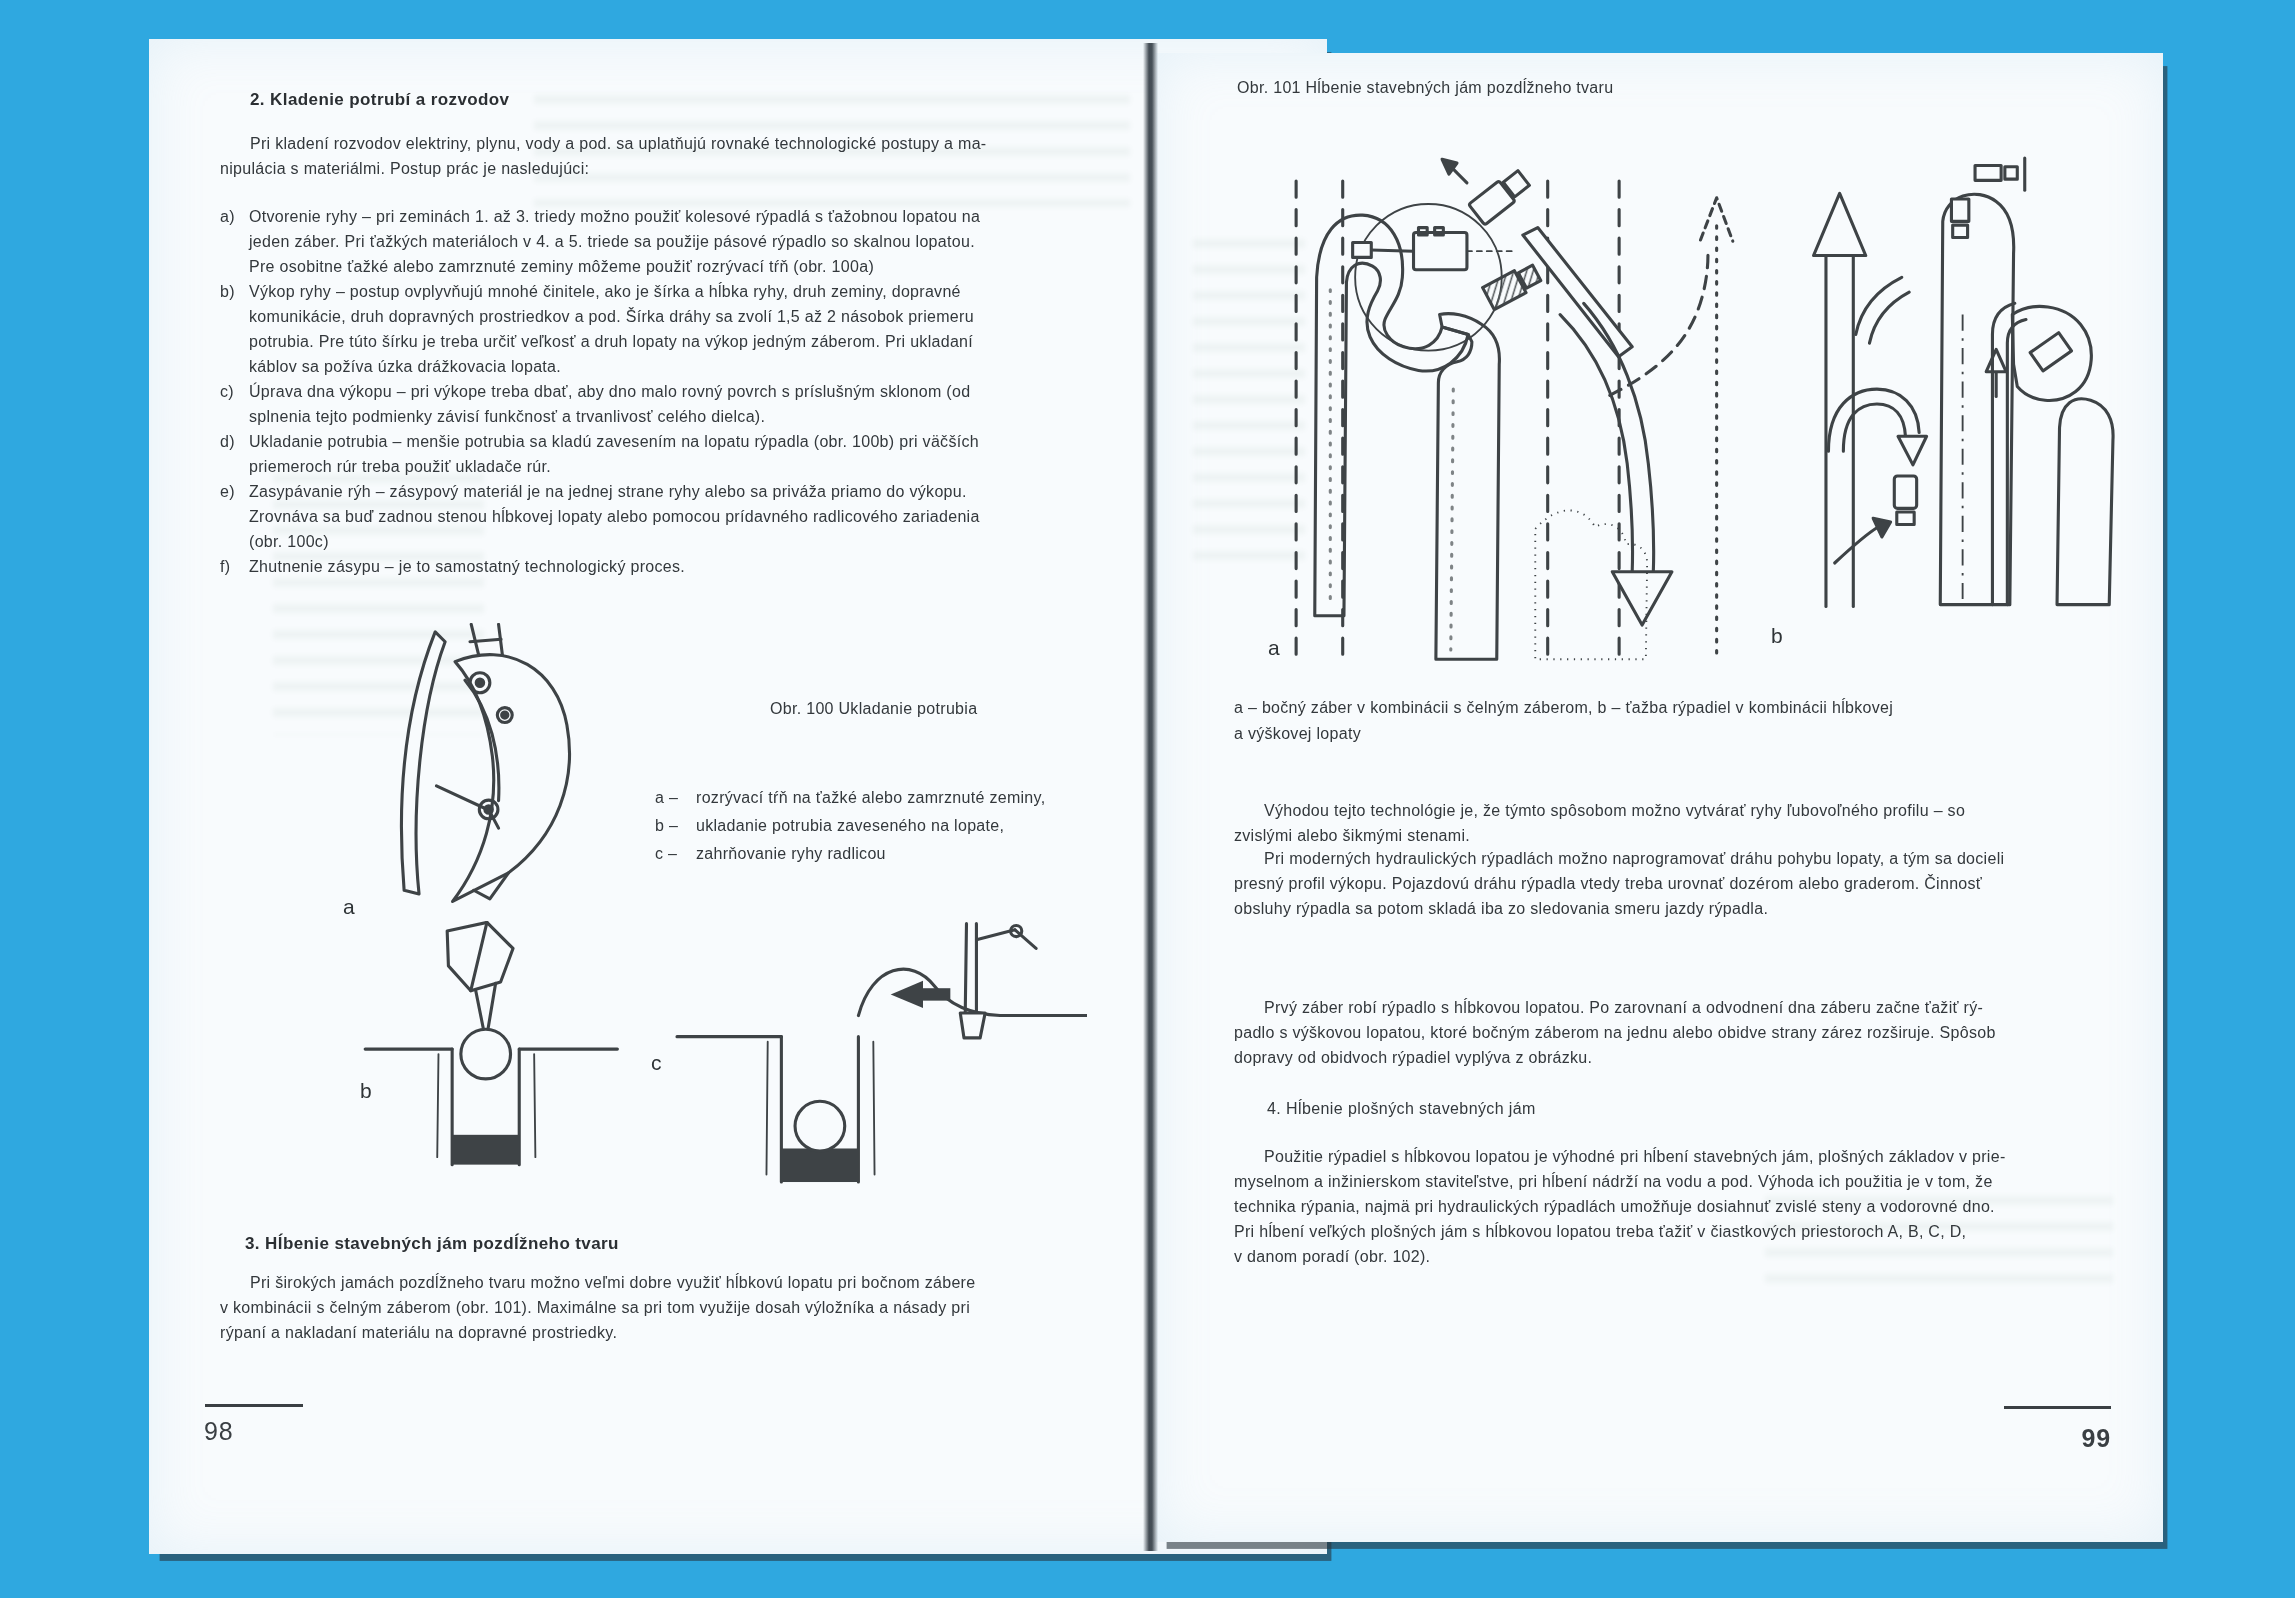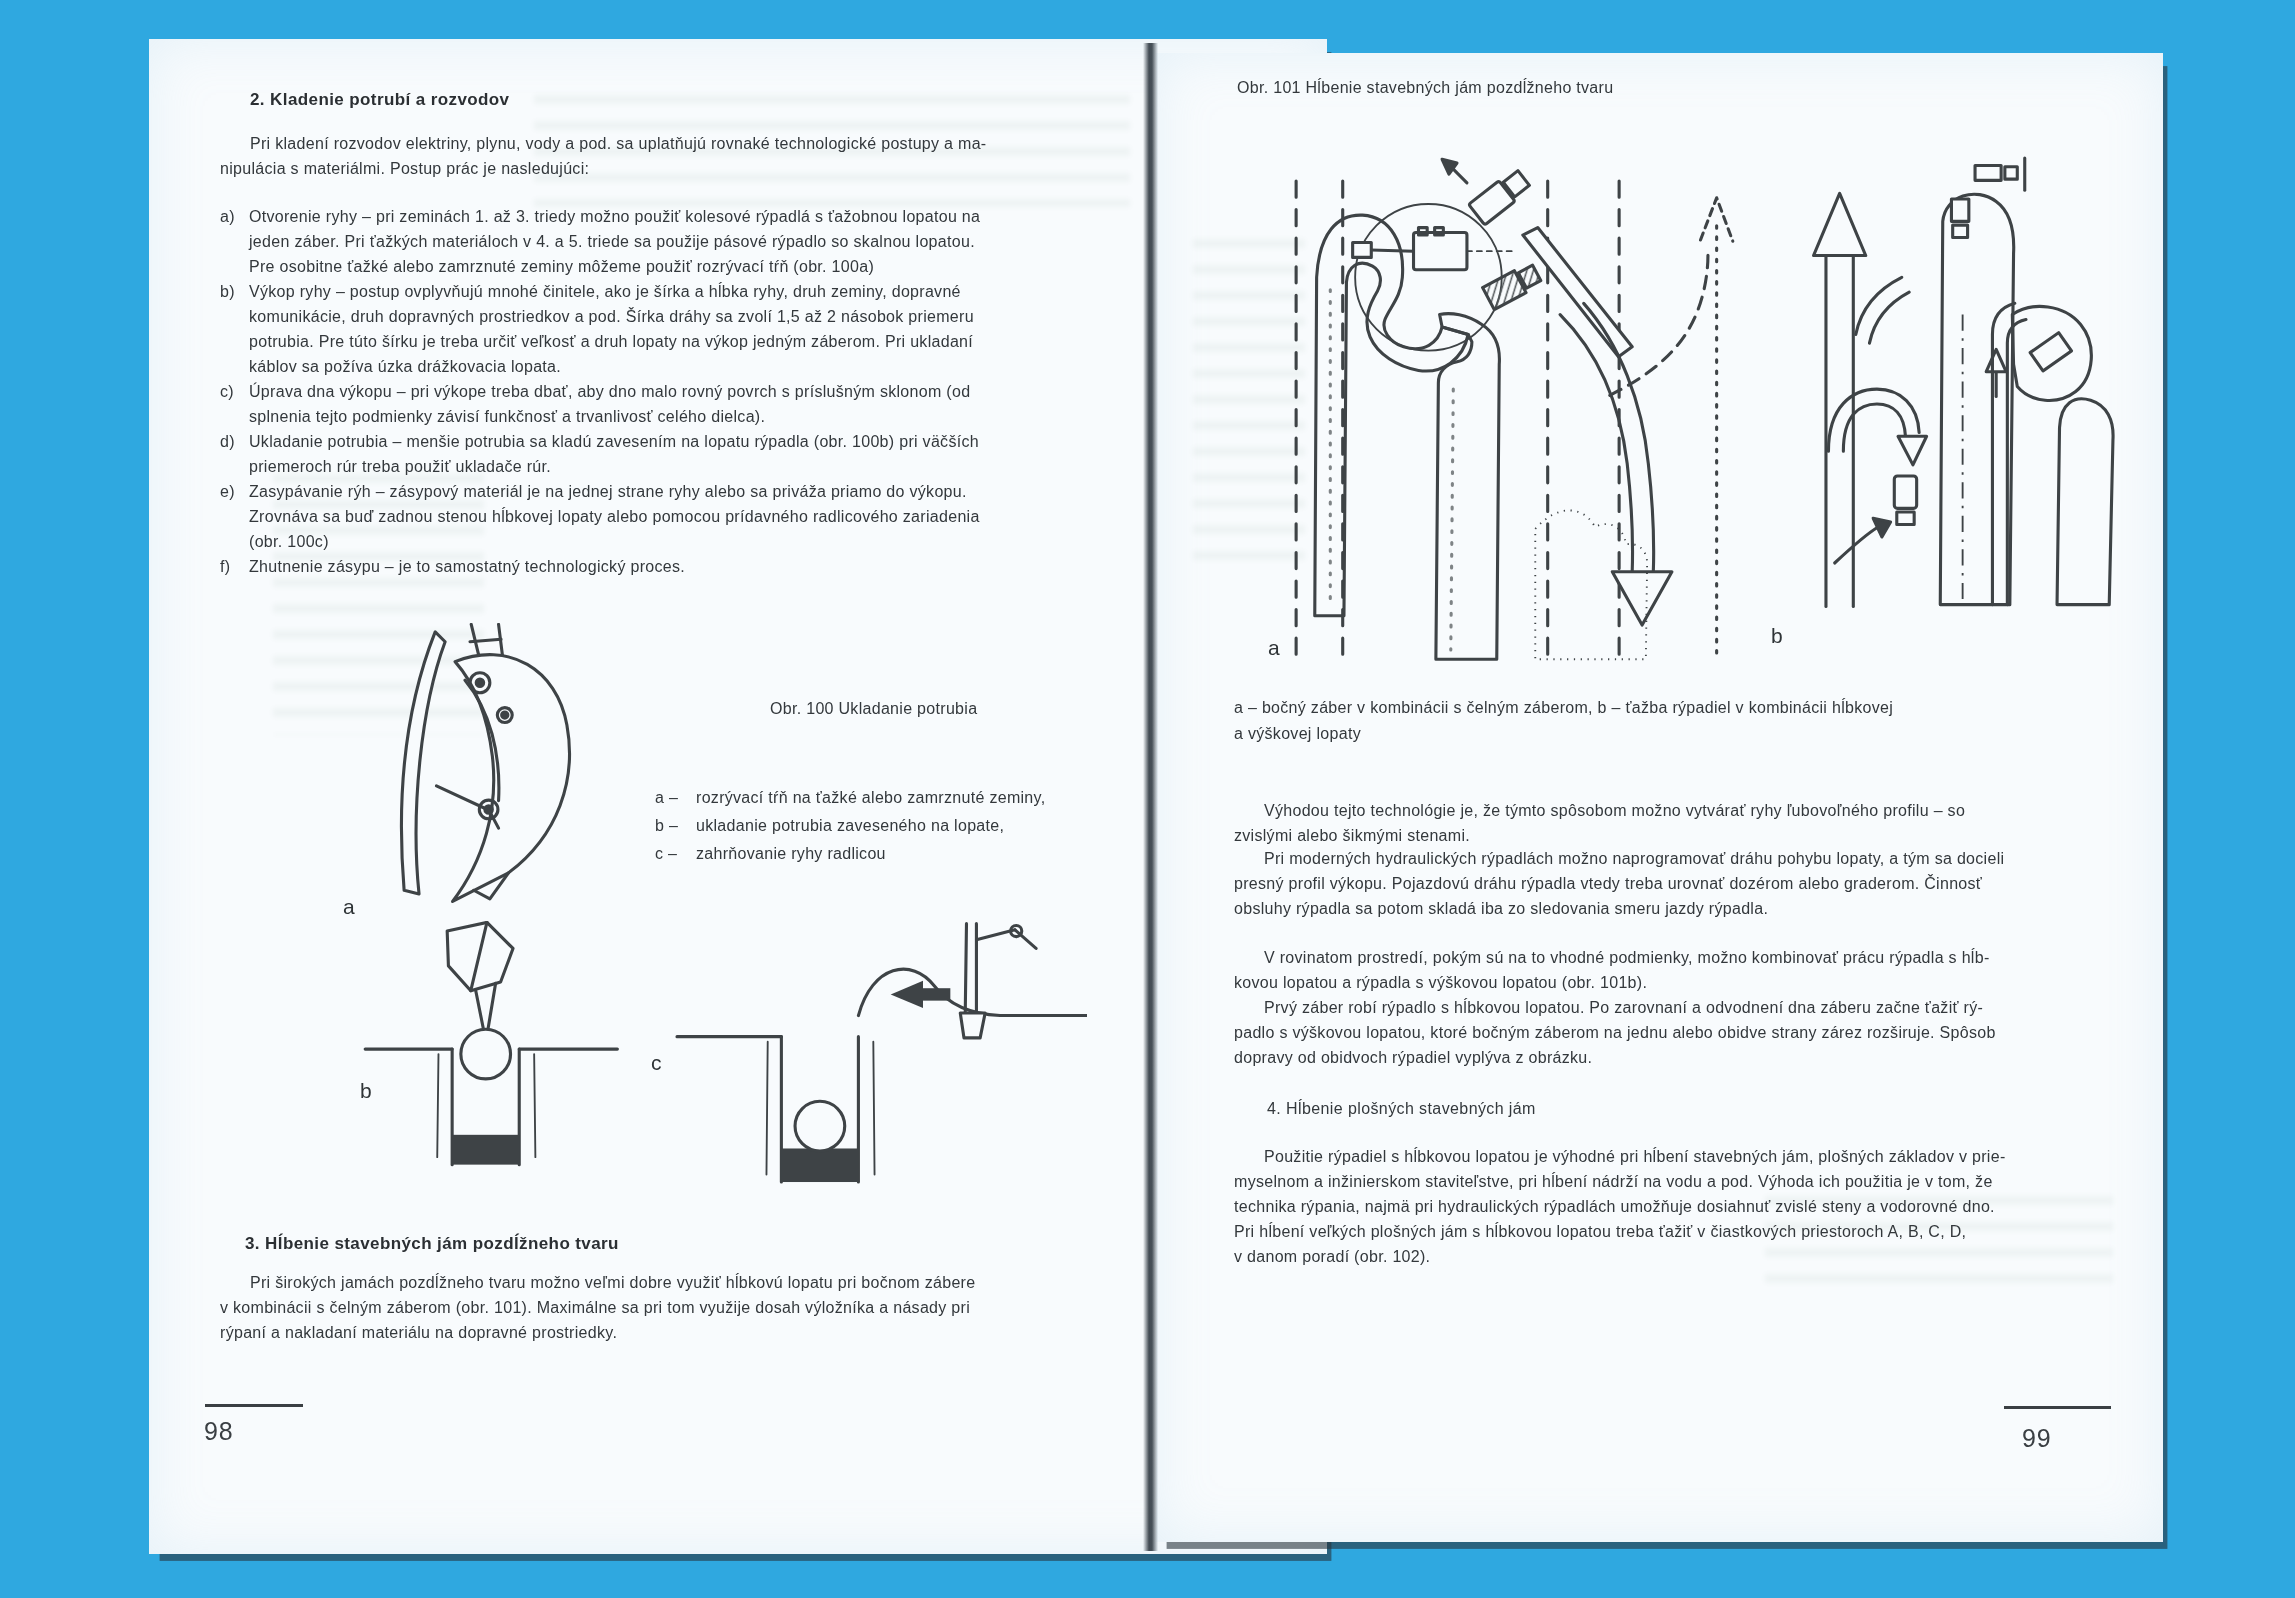--- a/index.html
+++ b/index.html
@@ -290,33 +290,31 @@
     <div class="figlabel" style="left:615px;top:571px;">b</div>
 
     <div class="txt" style="left:78px;top:642px;line-height:26px;">a – bočný záber v kombinácii s čelným záberom, b – ťažba rýpadiel v kombinácii hĺbkovej
 a výškovej lopaty</div>
 
     <div class="txt indent" style="left:78px;top:745px;">Výhodou tejto technológie je, že týmto spôsobom možno vytvárať ryhy ľubovoľného profilu – so
 zvislými alebo šikmými stenami.</div>
     <div class="txt indent" style="left:78px;top:793px;">Pri moderných hydraulických rýpadlách možno naprogramovať dráhu pohybu lopaty, a tým sa docieli
 presný profil výkopu. Pojazdovú dráhu rýpadla vtedy treba urovnať dozérom alebo graderom. Činnosť
 obsluhy rýpadla sa potom skladá iba zo sledovania smeru jazdy rýpadla.</div>
-    <div class="txt indent" style="left:78px;top:892px;">V rovinatom prostredí, pokým sú na to vhodné podmienky, možno kombinovať prácu rýpadla s hĺb-
-kovou lopatou a rýpadla s výškovou lopatou (obr. 101b).</div>
     <div class="txt indent" style="left:78px;top:942px;">Prvý záber robí rýpadlo s hĺbkovou lopatou. Po zarovnaní a odvodnení dna záberu začne ťažiť rý-
 padlo s výškovou lopatou, ktoré bočným záberom na jednu alebo obidve strany zárez rozširuje. Spôsob
 dopravy od obidvoch rýpadiel vyplýva z obrázku.</div>
 
     <div class="hd-plain" style="left:111px;top:1043px;">4. Hĺbenie plošných stavebných jám</div>
 
     <div class="txt indent" style="left:78px;top:1091px;">Použitie rýpadiel s hĺbkovou lopatou je výhodné pri hĺbení stavebných jám, plošných základov v prie-
 myselnom a inžinierskom staviteľstve, pri hĺbení nádrží na vodu a pod. Výhoda ich použitia je v tom, že
 technika rýpania, najmä pri hydraulických rýpadlách umožňuje dosiahnuť zvislé steny a vodorovné dno.
 Pri hĺbení veľkých plošných jám s hĺbkovou lopatou treba ťažiť v čiastkových priestoroch A, B, C, D,
 v danom poradí (obr. 102).</div>
 
     <div class="rule" style="left:848px;top:1353px;width:107px;"></div>
-    <div class="pgnum" style="left:866px;top:1371px;width:107px;">99</div>
+    <div class="pgnum" style="left:848px;top:1371px;width:107px;text-align:right;font-weight:bold;">99</div>
   </div>
 
   <div class="binding"></div>
 </div>
 
 
 </body></html>

